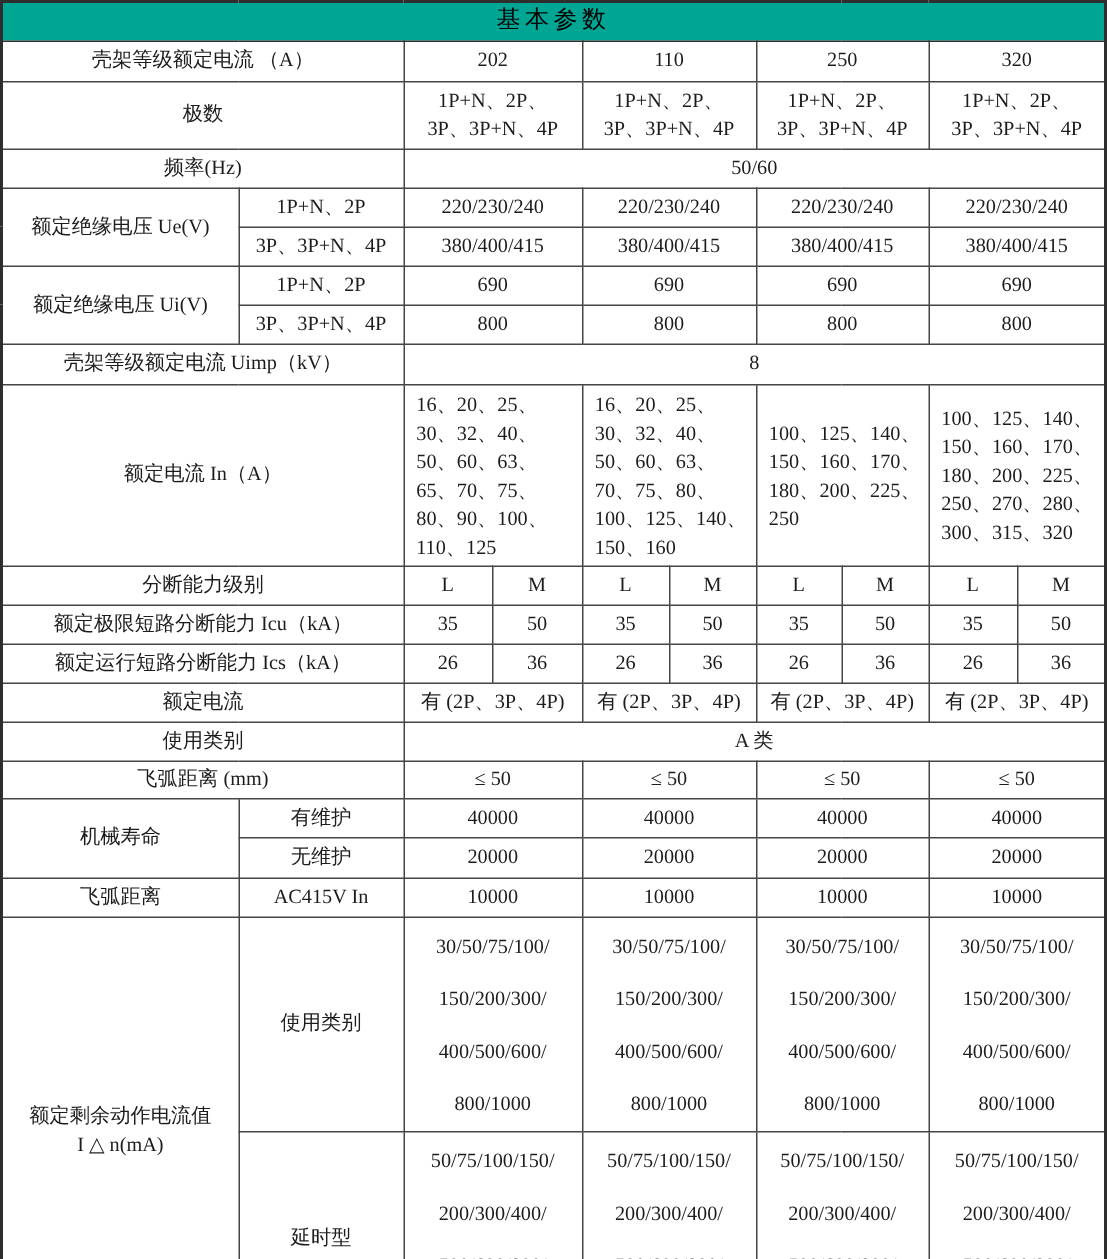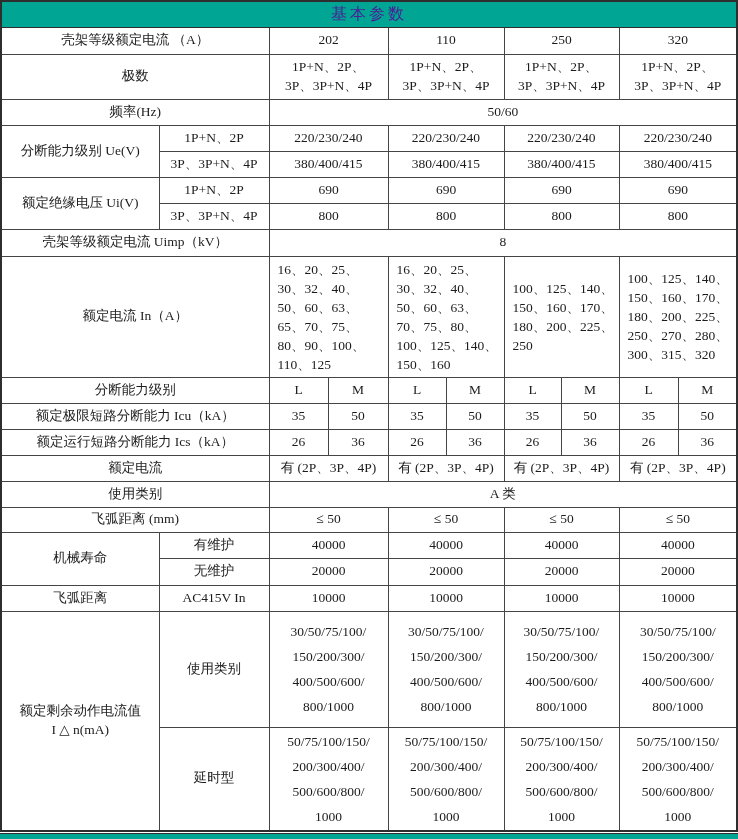--- a/index.html
+++ b/index.html
@@ -16,27 +16,27 @@
   }
   td {
     border:1px solid var(--border);
     text-align:center; vertical-align:middle;
     font-size:13.5px; line-height:1.4;
     padding:1px 2px;
     white-space:pre-line;
     overflow:hidden;
   }
   tr.title-row td {
-    background:var(--accent); color:#4c1d95;
+    background:var(--accent); color:#000000;
     font-size:16px; letter-spacing:3px;
     border-color:#2e2e2e;
   }
   td.label { }
   td.left { text-align:left; padding-left:8px; line-height:19px; }
-  td.loose { line-height:25px;margin-top:27px; }
+  td.loose { line-height:35px;margin-top:27px; }
   .h26{height:26px}.h27{height:27px}.h45{height:45px}.h25{height:25px}
   .h121{height:121px}.h116{height:116px}.h104{height:104px}
   .bottom-bar { height:6px; background:var(--accent); border-top:1px solid #2e2e2e; margin-top:1px; }
 </style>
 </head>
 <body>
 
 <div class="page">
 <table class="spec">
   <colgroup>
@@ -76,21 +76,21 @@
     <td colspan="2">1P+N、2P、
 3P、3P+N、4P</td>
   </tr>
 
   <tr class="h26">
     <td class="label" colspan="2">频率(Hz)</td>
     <td colspan="8">50/60</td>
   </tr>
 
   <tr class="h26">
-    <td class="label" rowspan="2">分断能力级别 Ue(V)</td>
+    <td class="label" rowspan="2">额定绝缘电压 Ue(V)</td>
     <td>1P+N、2P</td>
     <td colspan="2">220/230/240</td>
     <td colspan="2">220/230/240</td>
     <td colspan="2">220/230/240</td>
     <td colspan="2">220/230/240</td>
   </tr>
   <tr class="h26">
     <td>3P、3P+N、4P</td>
     <td colspan="2">380/400/415</td>
     <td colspan="2">380/400/415</td>

